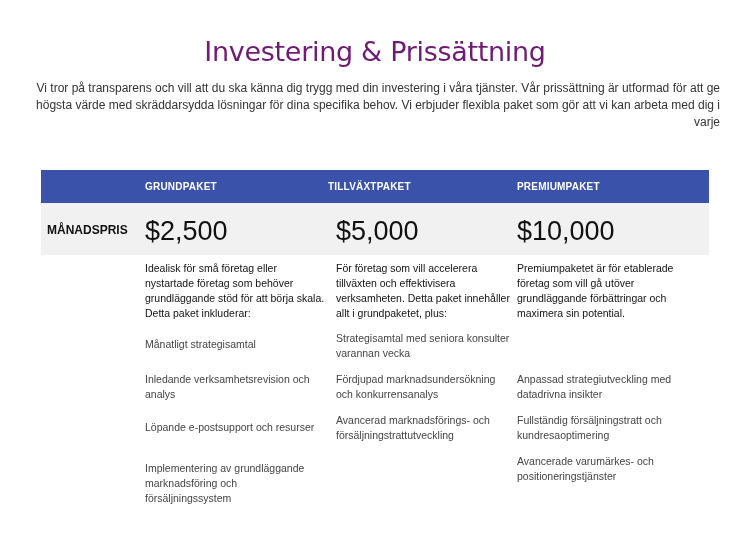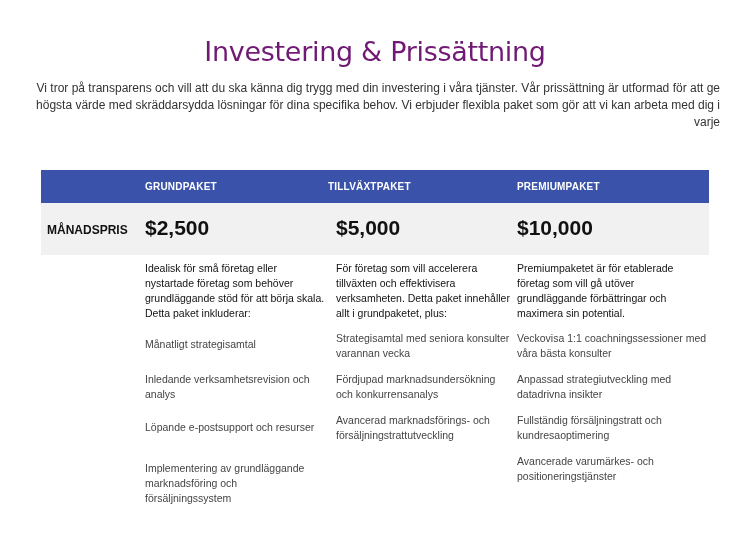--- a/index.html
+++ b/index.html
@@ -20,21 +20,21 @@
   }
   .thead .col-h {
     position: absolute; top: 11px; font-size: 10px; font-weight: 700; color: #ffffff;
     letter-spacing: 0.2px; text-transform: uppercase; text-align: center;
   }
   .price-row { height: 52px; background: #f1f1f1; position: relative; }
   .price-row .row-label {
     position: absolute; left: 6px; top: 20px; font-size: 12px; font-weight: 700; color: #111;
   }
   .price-row .price {
-    position: absolute; top: 13px; font-size: 21px; font-weight: 700; color: #111;
+    position: absolute; top: 13px; font-size: 27px; font-weight: 400; color: #111;
   }
   .body-row { position: relative; height: 250px; }
   .col { position: absolute; top: 6px; }
   .col .lead { font-size: 10.5px; font-weight: 400; line-height: 15px; color: #111; }
   .col .feat { font-size: 10.5px; line-height: 15px; color: #444; position: absolute; }
   .c1 { left: 104px; width: 180px; }
   .c2 { left: 295px; width: 175px; }
   .c3 { left: 476px; width: 190px; }
 </style>
 </head>
@@ -72,19 +72,18 @@
 
     <div class="col c2">
       <div class="lead">För företag som vill accelerera tillväxten och effektivisera verksamheten. Detta paket innehåller allt i grundpaketet, plus:</div>
       <div class="feat" style="top:70px;width:175px">Strategisamtal med seniora konsulter varannan vecka</div>
       <div class="feat" style="top:111px;width:175px">Fördjupad marknadsundersökning och konkurrensanalys</div>
       <div class="feat" style="top:152px;width:175px">Avancerad marknadsförings- och försäljningstrattutveckling</div>
     </div>
 
     <div class="col c3">
       <div class="lead">Premiumpaketet är för etablerade företag som vill gå utöver grundläggande förbättringar och maximera sin potential.</div>
-      <div class="feat" style="top:70px;width:190px">Veckovisa 1:1 coachningssessioner med våra bästa konsulter</div>
       <div class="feat" style="top:111px;width:190px">Anpassad strategiutveckling med datadrivna insikter</div>
       <div class="feat" style="top:152px;width:190px">Fullständig försäljningstratt och kundresaoptimering</div>
       <div class="feat" style="top:193px;width:190px">Avancerade varumärkes- och positioneringstjänster</div>
     </div>
   </div>
 </div>
 
 </body></html>

